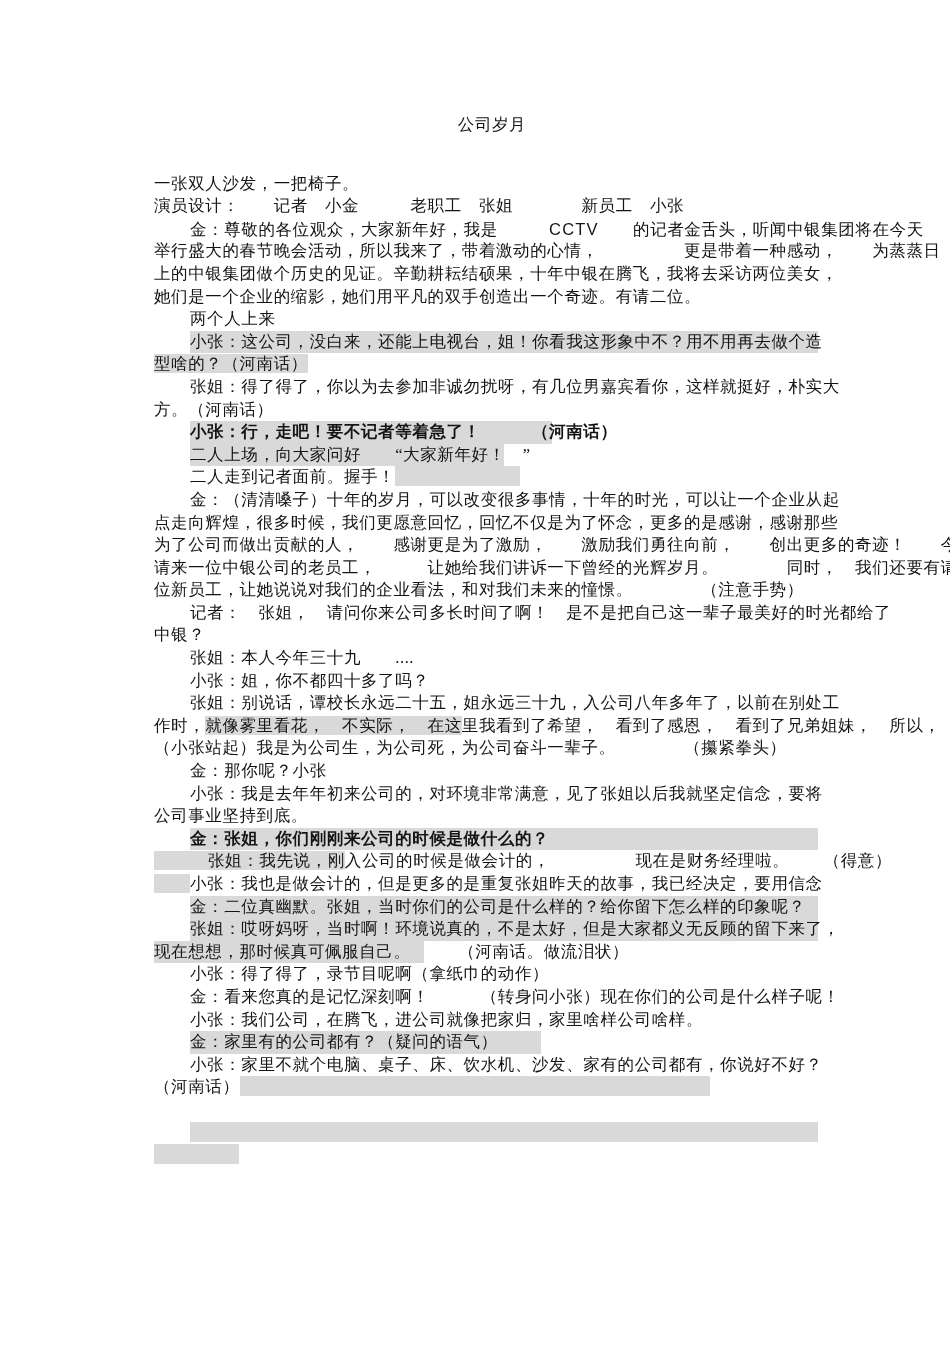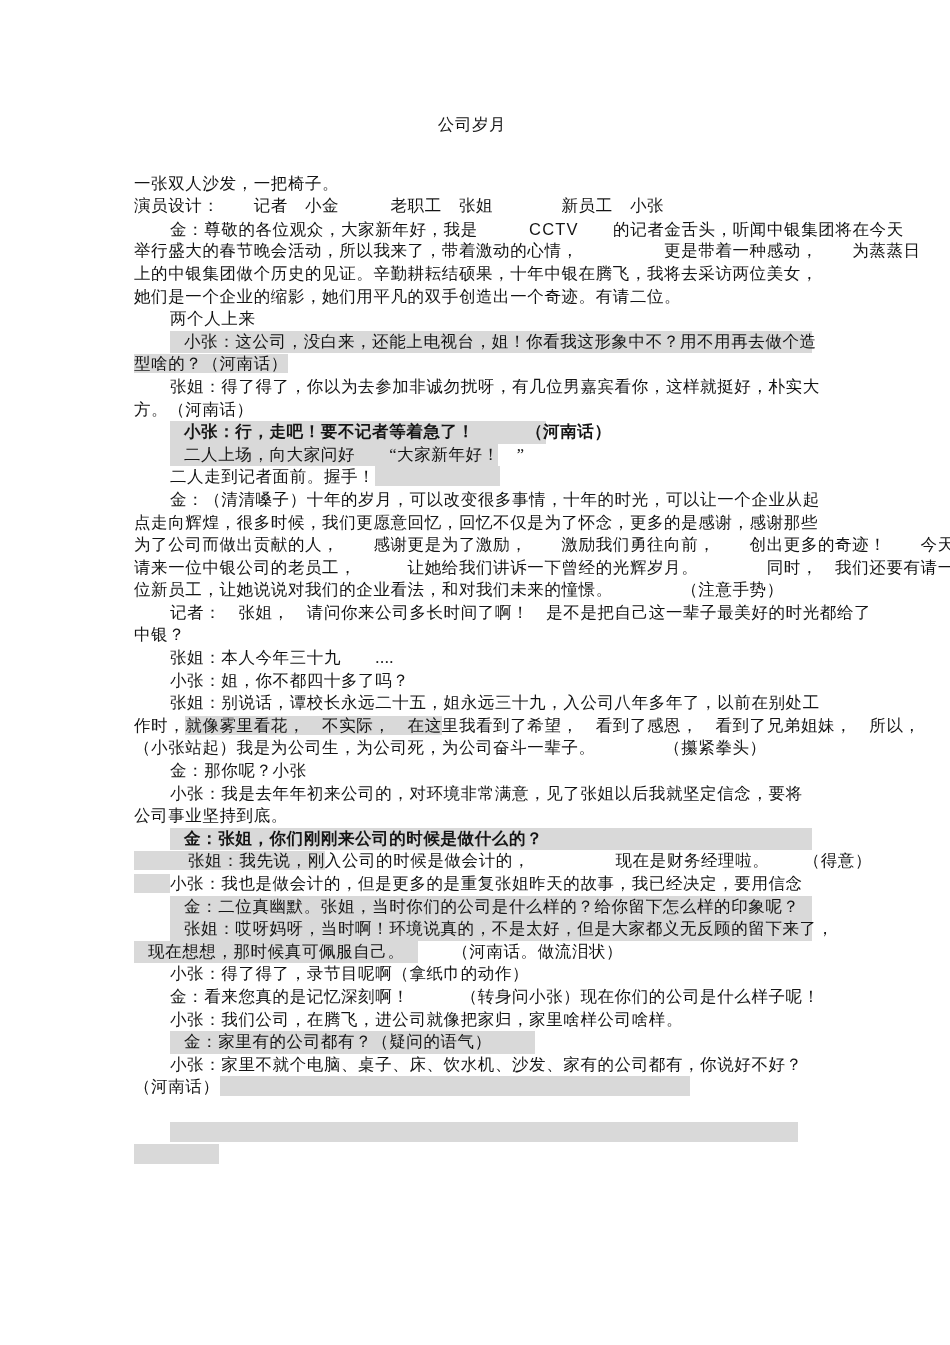--- a/index.html
+++ b/index.html
@@ -6,37 +6,37 @@
   body {
     width:950px; height:1345px;
     background:#ffffff;
     font-family:"Liberation Serif", serif;
     color:#141414;
     position:relative;
     overflow:hidden;
   }
   .doc {
     position:absolute;
-    left:134px; top:114px;
+    left:154px; top:114px;
     width:676px;
     font-size:16.5px;
     letter-spacing:0.6px;
   }
   .ln {
     height:22.6px;
     line-height:22.6px;
     white-space:nowrap;
   }
   .title {
     text-align:center;
     margin-bottom:36px;
   }
   .ind { padding-left:36px; }
   .hl { background:#d9d9d9; }
-  .hl.fw { display:inline-block; vertical-align:top;padding-left:14px; }
+  .hl.fw { display:inline-block; vertical-align:top; }
   .blk {
     display:inline-block;
     background:#d9d9d9;
     height:20px;
     vertical-align:-4px;
   }
   .latin {
     font-family:"Liberation Sans", sans-serif;
     letter-spacing:1.2px;
   }

